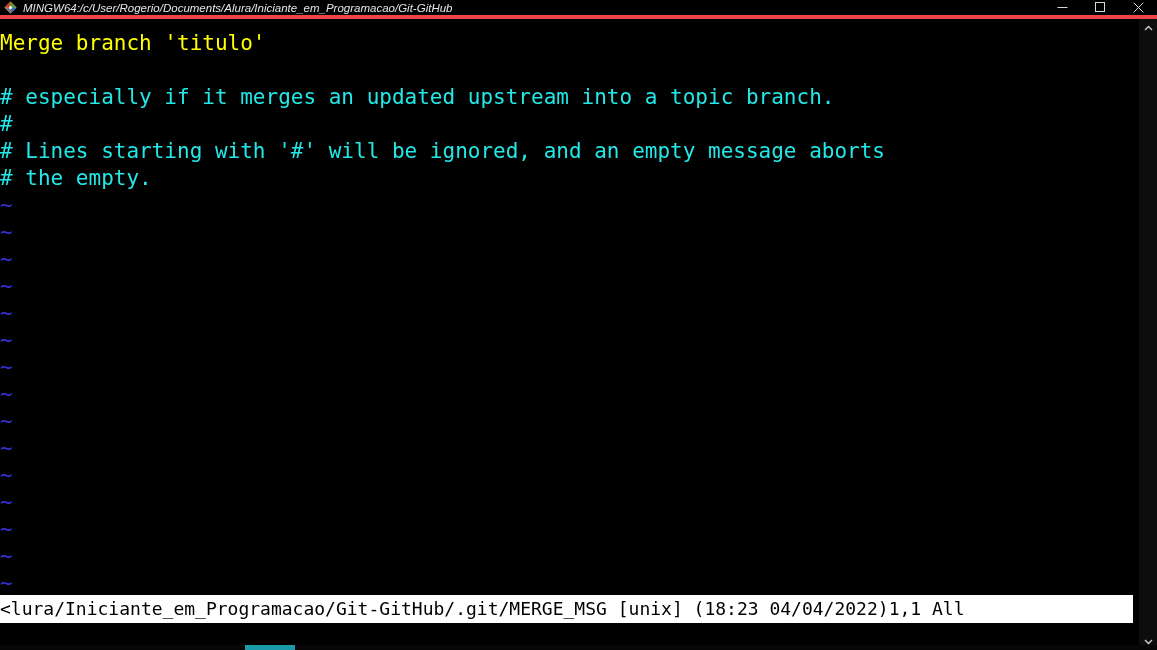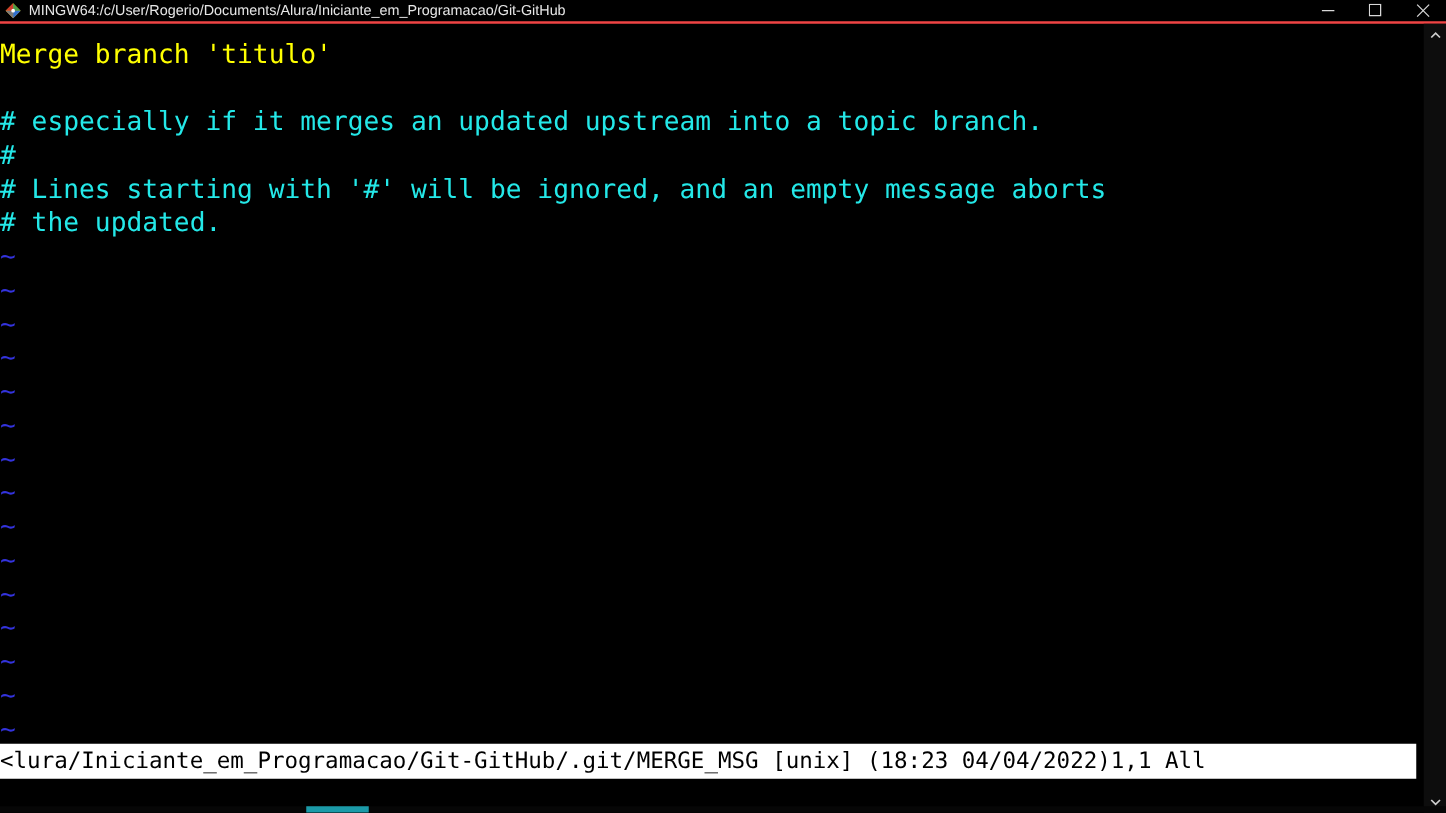--- a/index.html
+++ b/index.html
@@ -7,21 +7,22 @@
     width:1157px; height:650px;
     background:#000;
     font-family:"DejaVu Sans Mono","Liberation Mono",monospace;
     overflow:hidden;
   }
 
   
   #titlebar{
     position:absolute; top:0; left:0; width:1157px; height:19px;
     background:#000; display:flex; align-items:center;
-    border-bottom:2px solid #ef4444;
+    border-bottom:4px solid #ef4444;
+    font-style:italic;
   }
   #app-icon{
     width:13px; height:13px; margin-left:4px; margin-right:6px;
     position:relative; flex:0 0 auto;
   }
   #app-icon svg{ display:block; }
   #title-text{
     color:#e6e6e6; font-size:11.5px;
     font-family:"Liberation Sans","DejaVu Sans",sans-serif;
     white-space:nowrap; letter-spacing:0px;
@@ -128,21 +129,21 @@
     </div>
   </div>
 </div>
 
 <div id="terminal">
 
   <div class="vline" style="top: 5px; color: rgb(255, 255, 0);">Merge branch 'titulo'</div>
     <div class="vline" style="top: 59px; color: rgb(36, 232, 232);"># especially if it merges an updated upstream into a topic branch.</div>
     <div class="vline" style="top: 86px; color: rgb(36, 232, 232);">#</div>
     <div class="vline" style="top: 113px; color: rgb(36, 232, 232);"># Lines starting with '#' will be ignored, and an empty message aborts</div>
-    <div class="vline" style="top: 140px; color: rgb(36, 232, 232);"># the updated.</div>
+    <div class="vline" style="top: 140px; color: rgb(36, 232, 232);"># the empty.</div>
     <div class="vline" style="top: 167px; color: rgb(51, 51, 221);">~</div>
     <div class="vline" style="top: 194px; color: rgb(51, 51, 221);">~</div>
     <div class="vline" style="top: 221px; color: rgb(51, 51, 221);">~</div>
     <div class="vline" style="top: 248px; color: rgb(51, 51, 221);">~</div>
     <div class="vline" style="top: 275px; color: rgb(51, 51, 221);">~</div>
     <div class="vline" style="top: 302px; color: rgb(51, 51, 221);">~</div>
     <div class="vline" style="top: 329px; color: rgb(51, 51, 221);">~</div>
     <div class="vline" style="top: 356px; color: rgb(51, 51, 221);">~</div>
     <div class="vline" style="top: 383px; color: rgb(51, 51, 221);">~</div>
     <div class="vline" style="top: 410px; color: rgb(51, 51, 221);">~</div>

